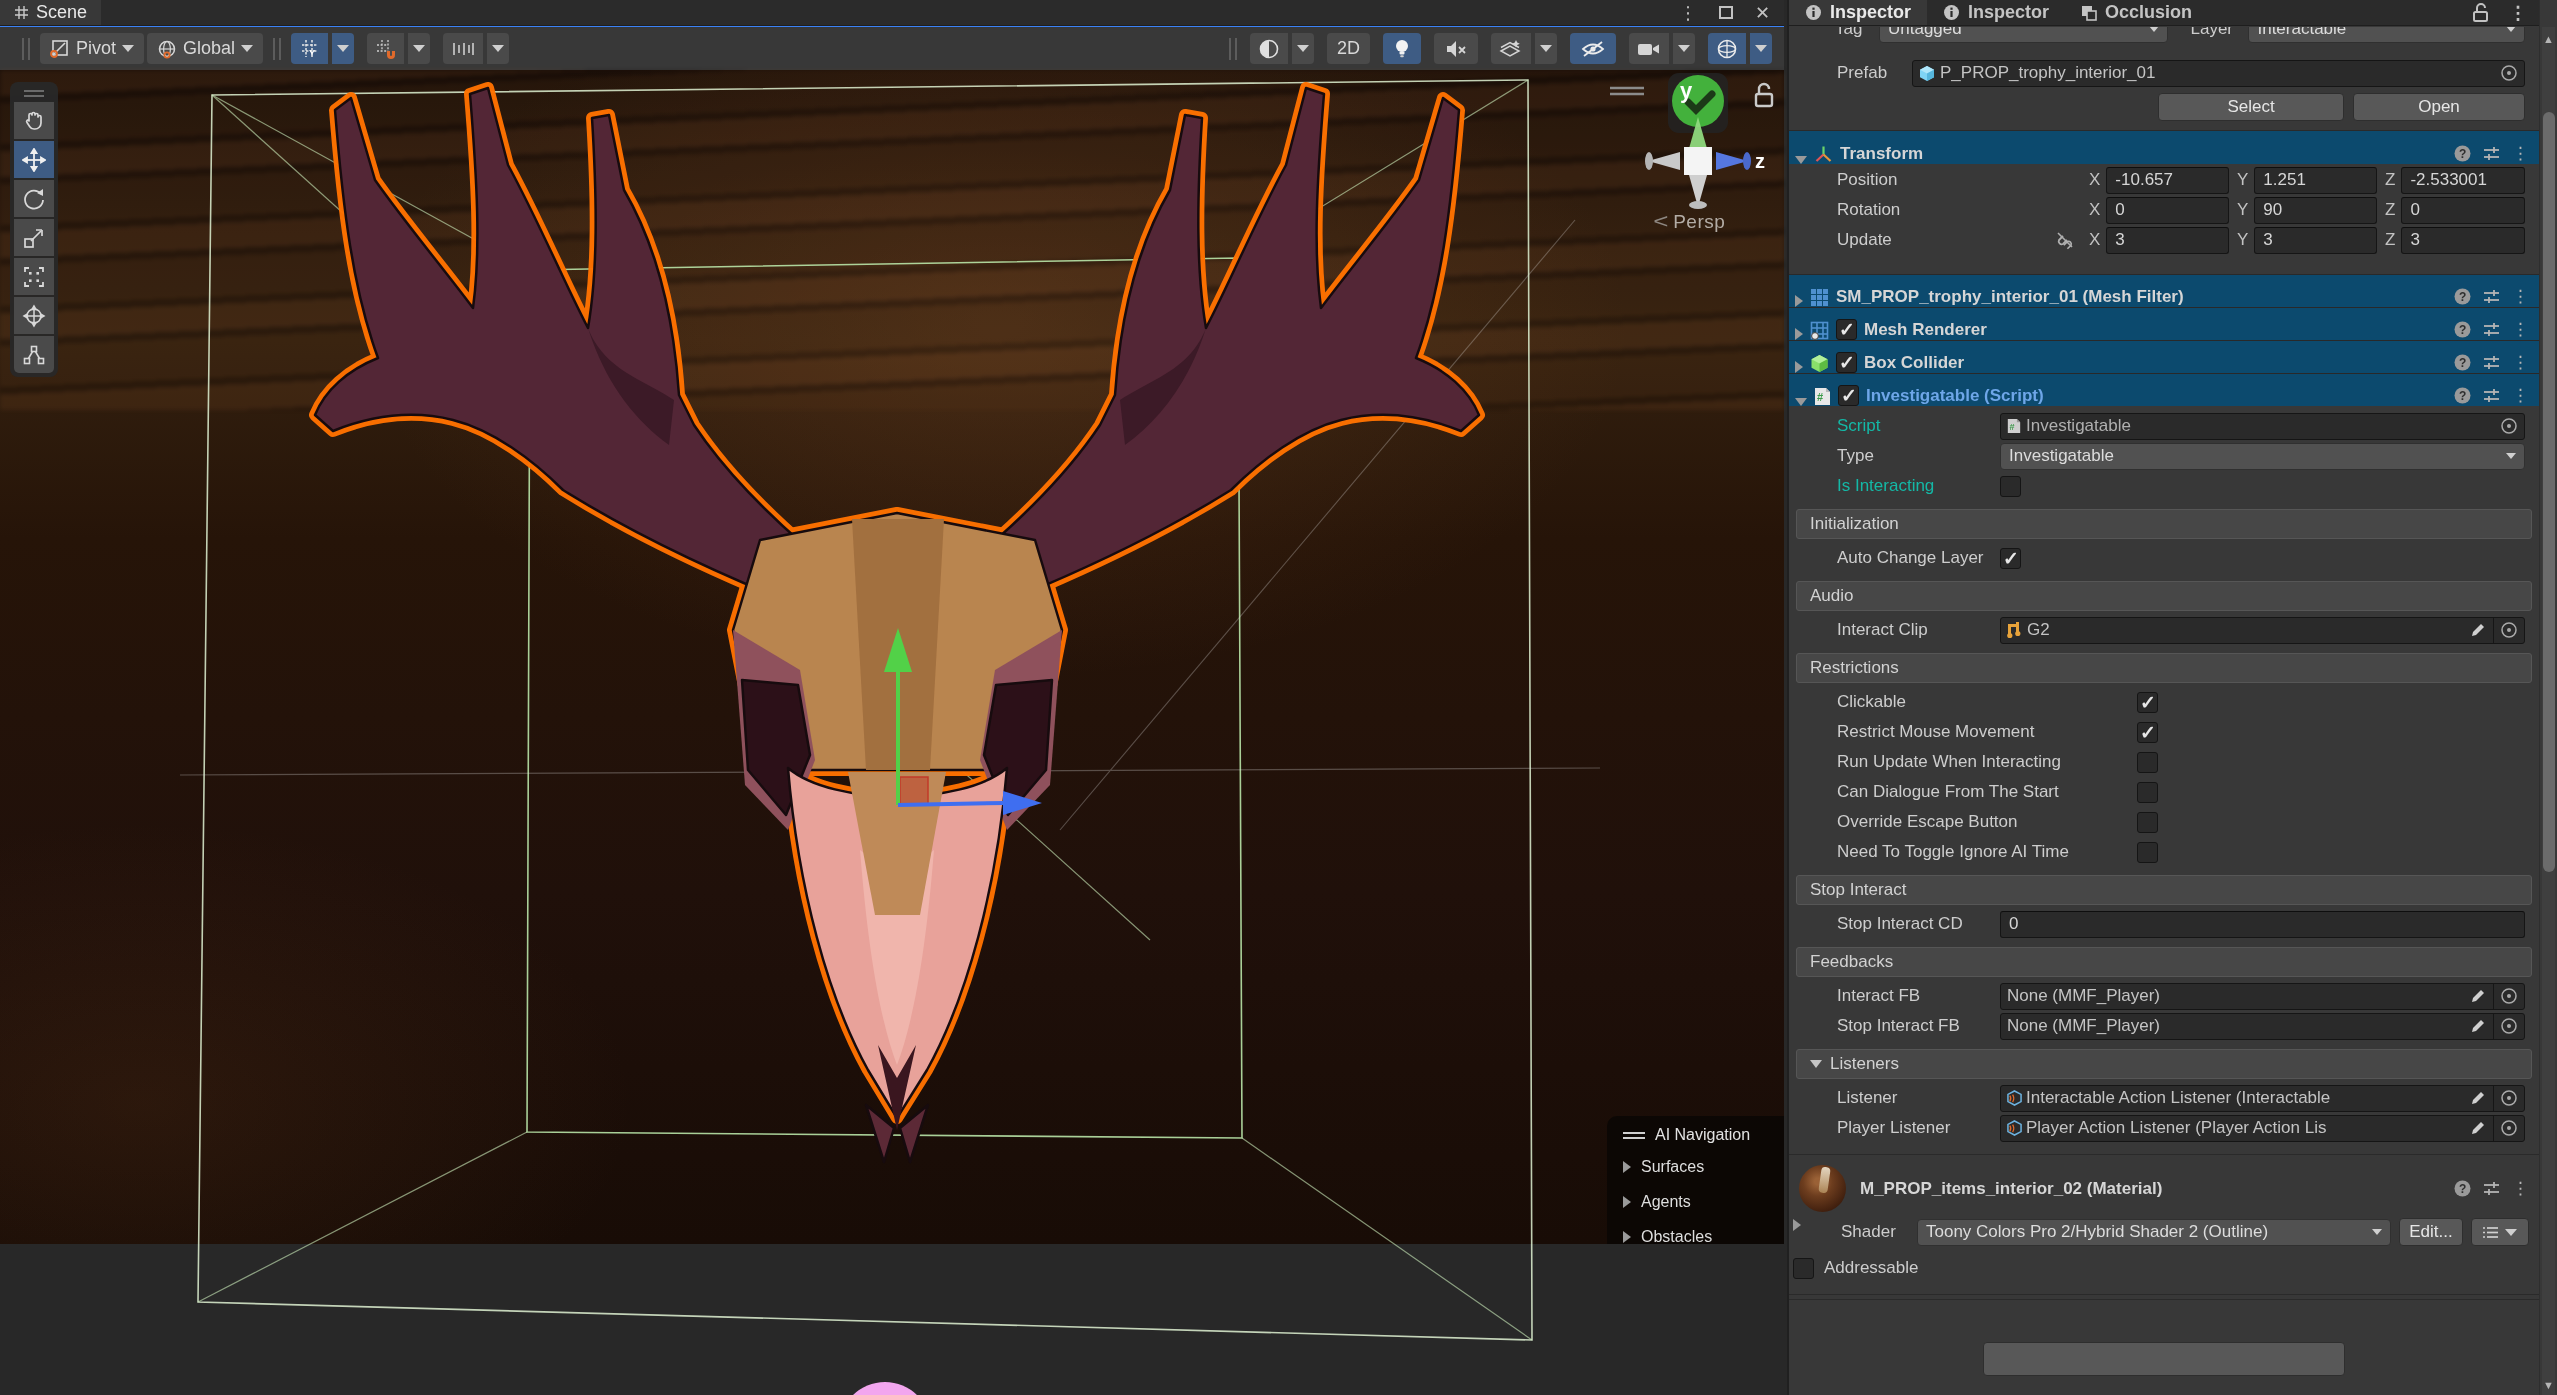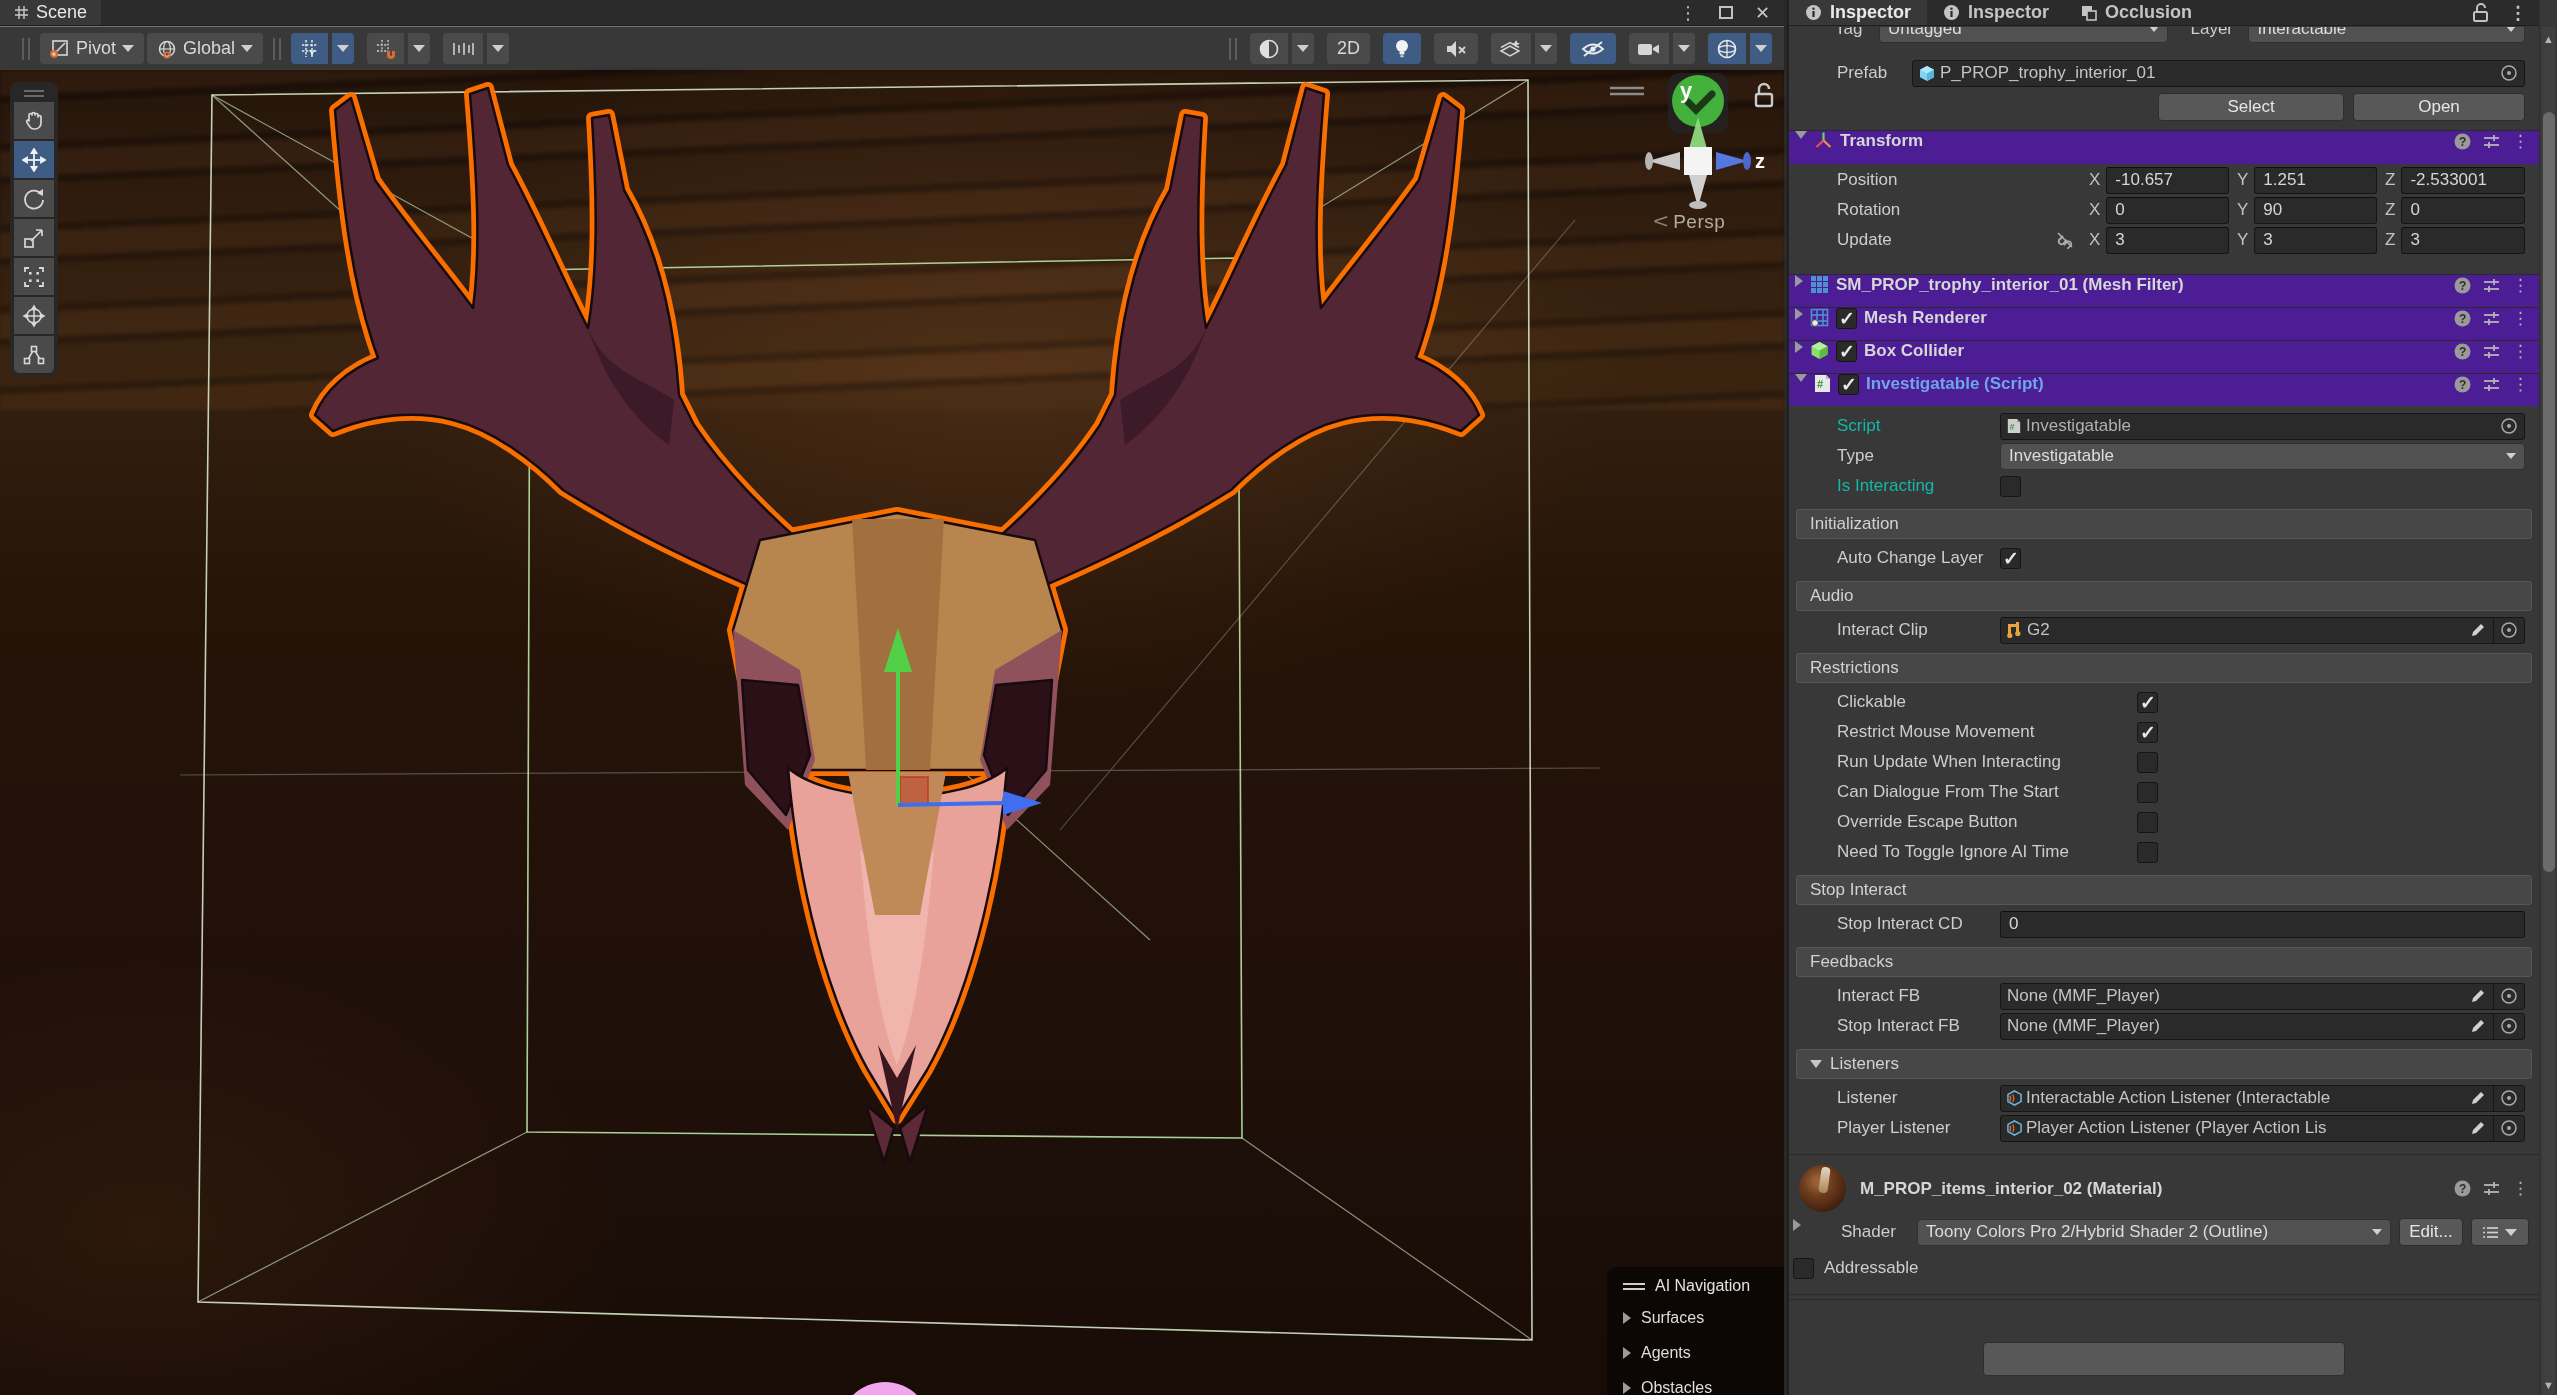--- a/index.html
+++ b/index.html
@@ -1,20 +1,20 @@
 <!DOCTYPE html>
 <html><head>
 <meta charset="utf-8">
 <style>
   * { margin:0; padding:0; box-sizing:border-box; }
   html,body { width:2557px; height:1395px; overflow:hidden; background:#282828;
     font-family:"Liberation Sans", sans-serif; -webkit-font-smoothing:antialiased; }
 
   
-  #scene-pane { position:absolute; left:0; top:0; width:1784px; height:1395px; background:#737373; }
+  #scene-pane { position:absolute; left:0; top:0; width:1784px; height:1244px; background:#3b82f6; }
   .tabbar { position:absolute; left:0; top:0; right:0; height:26px; background:#2b2b2b; border-bottom:1px solid #1e1e1e; display:flex; align-items:stretch; }
   .tab { display:flex; align-items:center; gap:7px; padding:0 14px; font-size:18px; color:#c9c9c9; }
   .tab.active { background:#383838; color:#e8e8e8; }
   .winctl { margin-left:auto; display:flex; align-items:center; gap:22px; padding-right:14px; color:#c2c2c2; font-size:18px; }
   .winctl .sq { width:14px; height:13px; border:2px solid #c2c2c2; }
 
   .scene-toolbar { position:absolute; left:0; top:27px; right:0; height:43px; background:#383838; display:flex; align-items:center; padding:0 12px; }
   .tgroup { display:flex; align-items:center; gap:3px; }
   .handle-v { width:8px; height:22px; border-left:2px solid #5c5c5c; border-right:2px solid #5c5c5c; margin:0 10px; }
   .tbtn { height:31px; background:#4a4a4a; border-radius:4px; display:flex; align-items:center; gap:6px; padding:0 10px; color:#d8d8d8; font-size:18px; cursor:default; }
@@ -77,21 +77,21 @@
   .dropfield .caret { position:absolute; right:8px; border-top-color:#d0d0d0; border-left-width:5px; border-right-width:5px; border-top-width:6px; }
   .txtfield { background:#2a2a2a; border:1px solid #151515; border-top-color:#0e0e0e; border-radius:3px; height:27px; display:flex; align-items:center; padding:0 8px; color:#d6d6d6; }
   .ofield { background:#2a2a2a; border:1px solid #151515; border-radius:3px; height:27px; display:flex; align-items:center; padding:0 0 0 6px; color:#c4c4c4; min-width:0; }
   .ofield .grow { flex:1; overflow:hidden; white-space:nowrap; min-width:0; }
   .oficons { display:flex; align-items:center; align-self:stretch; }
   .oficons .pcl { padding:0 7px; display:flex; align-items:center; }
   .oficons .tgt { border-left:1px solid #161616; padding:0 6px; display:flex; align-items:center; align-self:stretch; }
 
   .btn { background:#585858; border:1px solid #2e2e2e; border-radius:4px; color:#e6e6e6; display:flex; align-items:center; justify-content:center; font-size:17px; }
 
-  .chead { height:33px; background:#4c1d95; border-top:1px solid #292929; display:flex; align-items:flex-start; gap:7px; padding:0 10px 0 6px; font-weight:bold; color:#d6d6d6; }
+  .chead { height:33px; background:#0c4a6e; border-top:1px solid #292929; display:flex; align-items:flex-end; gap:7px; padding:0 10px 0 6px; font-weight:bold; color:#d6d6d6; }
   .chead .title { flex:1; white-space:nowrap; overflow:hidden; }
   .chead .title.blue { color:#6ea6e8; }
   .hicons { display:flex; align-items:center; gap:12px; }
   .foldr { width:0; height:0; border-top:6px solid transparent; border-bottom:6px solid transparent; border-left:8px solid #9a9a9a; }
   .foldd { width:0; height:0; border-left:6px solid transparent; border-right:6px solid transparent; border-top:8px solid #9a9a9a; }
 
   .cb { width:21px; height:21px; background:#2a2a2a; border:1px solid #151515; border-radius:3px; position:relative; }
   .cb.on::after { content:"✓"; position:absolute; left:2px; top:-2px; color:#e8e8e8; font-size:19px; font-weight:bold; }
 
   .sbar { height:30px; margin:9px 7px 5px 7px; background:#474747; border:1px solid #565656; border-radius:3px; display:flex; align-items:center; gap:8px; padding:0 13px; color:#d2d2d2; }

